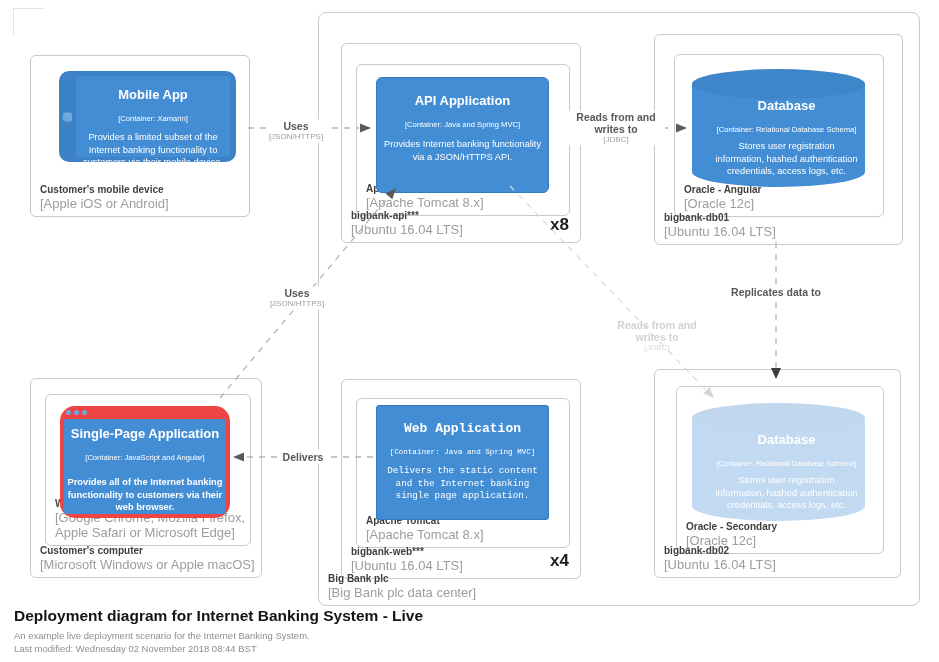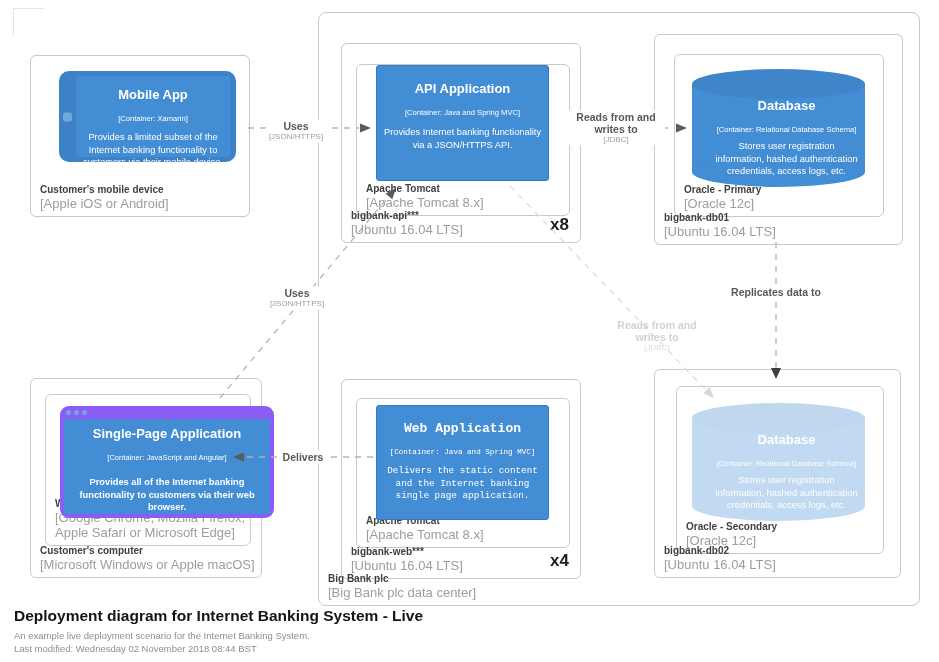--- a/index.html
+++ b/index.html
@@ -22,21 +22,21 @@
   .bb-desc{font-size:9.3px;line-height:1.32;margin-top:9px;}
 
   
   .phone{position:absolute;background:#3d81c6;border-radius:10px;z-index:3;}
   .phone-screen{position:absolute;left:17px;top:5px;right:6px;bottom:5px;background:#438dd5;border-radius:3px;
                 color:#fff;text-align:center;}
   .home-btn{position:absolute;left:4px;top:50%;transform:translateY(-50%);width:9px;height:9px;
             border-radius:2px;background:#6ea9dd;}
 
   
-  .browser{position:absolute;background:#8b5cf6;border-radius:9px;z-index:3;padding-left:44px;}
+  .browser{position:absolute;background:#ef4444;border-radius:15px;z-index:3;}
   .browser-dots{position:absolute;top:4px;left:6px;display:flex;gap:3px;}
   .bdot{width:5px;height:5px;border-radius:50%;background:#6ea9dd;}
   .browser-content{position:absolute;top:13px;left:4px;right:4px;bottom:4px;background:#438dd5;border-radius:2px;
                    color:#fff;text-align:center;}
 
   
   .cyl{position:absolute;z-index:3;}
   .cyl-cap-top{position:absolute;top:0;left:0;right:0;height:30px;border-radius:50%;background:#3f85c9;}
   .cyl-cap-bot{position:absolute;bottom:0;left:0;right:0;height:30px;border-radius:50%;background:#438dd5;}
   .cyl-body{position:absolute;top:15px;bottom:15px;left:0;right:0;background:#438dd5;}
@@ -78,21 +78,21 @@
         <div class="node-name">bigbank-api***</div>
         <div class="node-meta">[Ubuntu 16.04 LTS]</div>
       </div>
       <div class="multiplier">x8</div>
 
       <div class="dnode" style="left:14px;top:20px;width:212px;height:150px;">
         <div class="node-label">
           <div class="node-name">Apache Tomcat</div>
           <div class="node-meta">[Apache Tomcat 8.x]</div>
         </div>
-        <div class="bluebox" style="left:19px;top:0;width:171px;height:114px;">
+        <div class="bluebox" style="left:19px;top:12px;width:171px;height:114px;border-radius:6px;">
           <div class="bb-inner" style="padding-top:16px;">
             <div class="bb-title">API Application</div>
             <div class="bb-meta">[Container: Java and Spring MVC]</div>
             <div class="bb-desc">Provides Internet banking functionality via a JSON/HTTPS API.</div>
           </div>
         </div>
       </div>
     </div>
 
     <div class="dnode" style="left:22px;top:366px;width:238px;height:198px;">
@@ -117,21 +117,21 @@
       </div>
     </div>
 
     <div class="dnode" style="left:335px;top:21px;width:247px;height:209px;">
       <div class="node-label">
         <div class="node-name">bigbank-db01</div>
         <div class="node-meta">[Ubuntu 16.04 LTS]</div>
       </div>
       <div class="dnode" style="left:19px;top:19px;width:208px;height:161px;">
         <div class="node-label">
-          <div class="node-name">Oracle - Primary</div>
+          <div class="node-name">Oracle - Angular</div>
           <div class="node-meta">[Oracle 12c]</div>
         </div>
         <div class="cyl" style="left:17px;top:14px;width:173px;height:118px;">
           <div class="cyl-body"></div>
           <div class="cyl-cap-bot"></div>
           <div class="cyl-cap-top"></div>
           <div class="cyl-text">
             <div class="bb-title">Database</div>
             <div class="bb-meta">[Container: Relational Database Schema]</div>
             <div class="bb-desc" style="margin-top:6px;">Stores user registration information, hashed authentication credentials, access logs, etc.</div>

